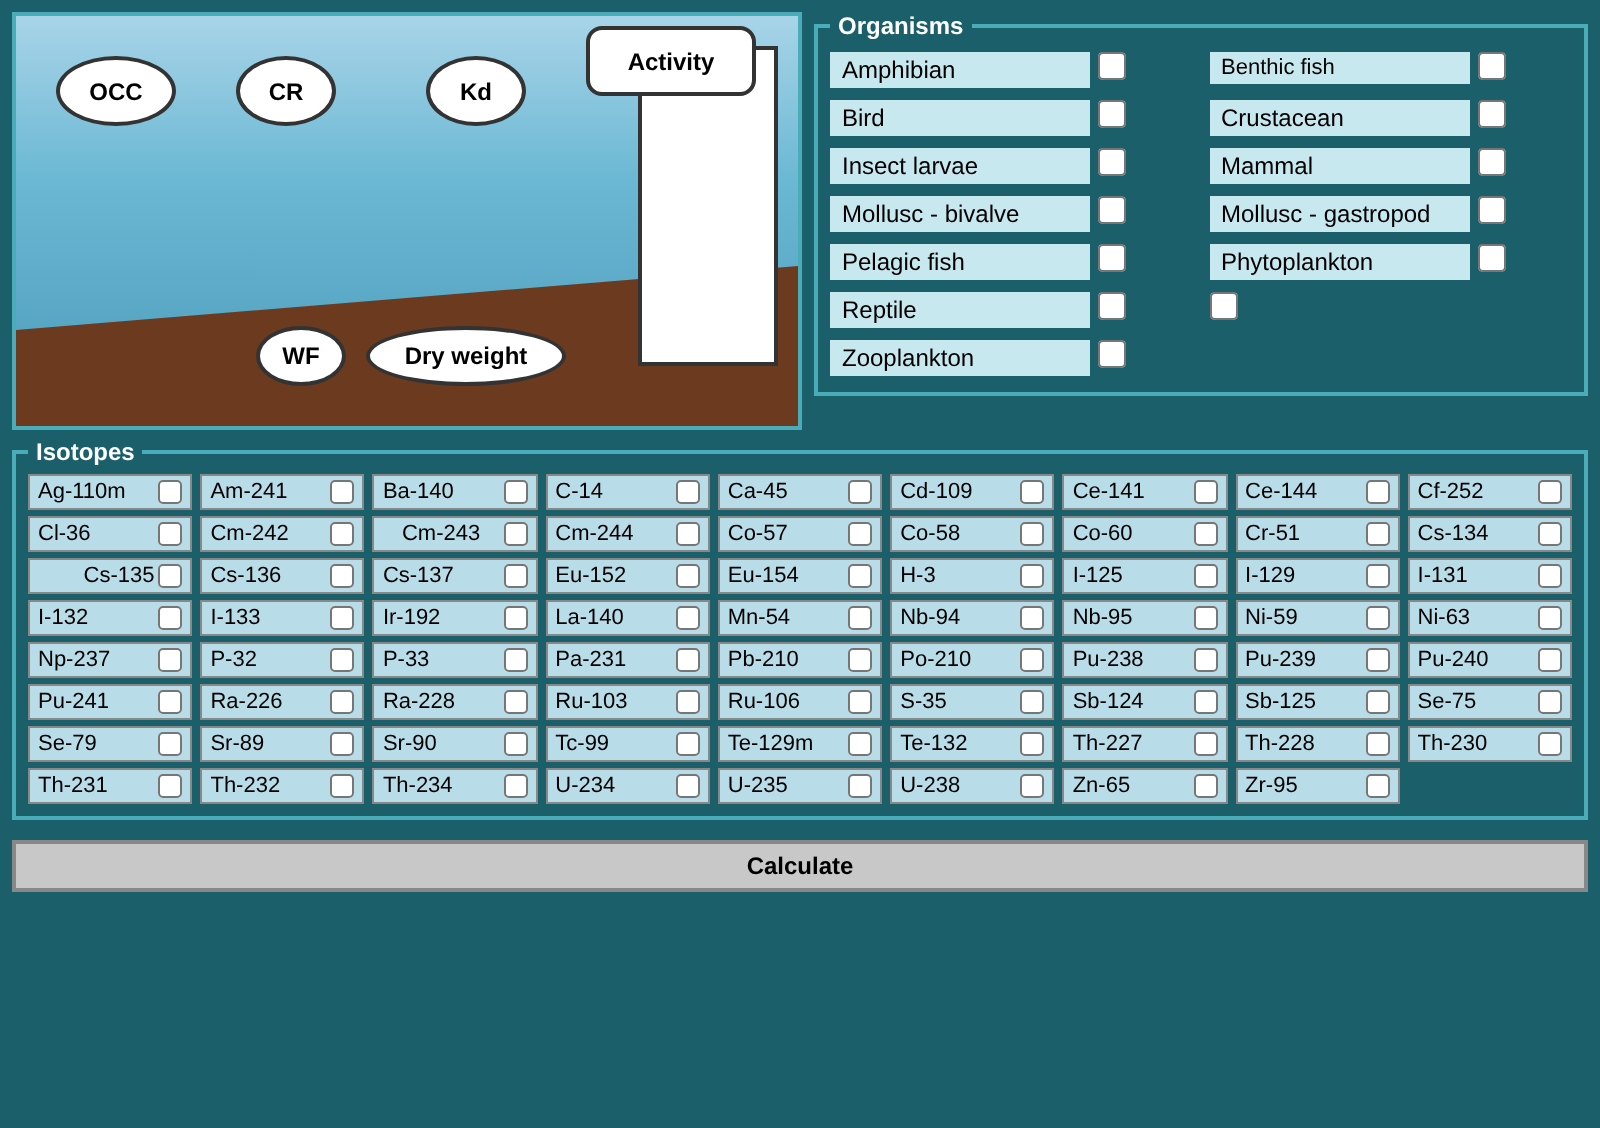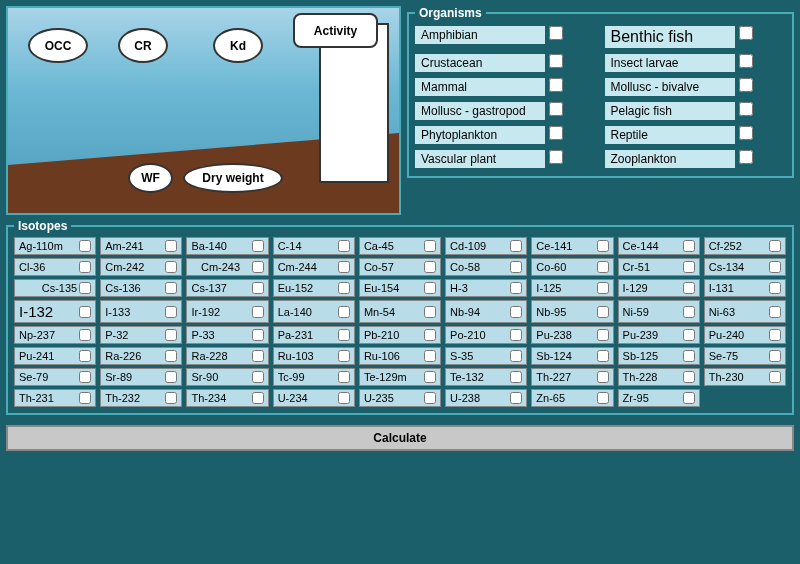--- a/index.html
+++ b/index.html
@@ -246,21 +246,25 @@
 
     <div style="flex:1;">
       <fieldset>
         <legend>Organisms</legend>
         <div class="organisms-grid" id="organisms-grid">
         <div class="organism-item">
               <label style="background: rgb(200, 232, 240); padding: 2px 6px; min-width: 130px; display: inline-block; font-size: 12px;">Amphibian</label>
               <input type="checkbox" style="width: 14px; height: 14px;">
             </div>
             <div class="organism-item">
-              <label style="background: rgb(200, 232, 240); padding: 2px 6px; min-width: 130px; display: inline-block; font-size: 16px;">Benthic fish</label>
+              <label style="background: rgb(200, 232, 240); padding: 2px 6px; min-width: 130px; display: inline-block; font-size: 11px;">Benthic fish</label>
+              <input type="checkbox" style="width: 14px; height: 14px;">
+            </div>
+            <div class="organism-item">
+              <label style="background: rgb(200, 232, 240); padding: 2px 6px; min-width: 130px; display: inline-block; font-size: 12px;">Bird</label>
               <input type="checkbox" style="width: 14px; height: 14px;">
             </div>
             <div class="organism-item">
               <label style="background: rgb(200, 232, 240); padding: 2px 6px; min-width: 130px; display: inline-block; font-size: 12px;">Crustacean</label>
               <input type="checkbox" style="width: 14px; height: 14px;">
             </div>
             <div class="organism-item">
               <label style="background: rgb(200, 232, 240); padding: 2px 6px; min-width: 130px; display: inline-block; font-size: 12px;">Insect larvae</label>
               <input type="checkbox" style="width: 14px; height: 14px;">
             </div>
@@ -282,21 +286,20 @@
             </div>
             <div class="organism-item">
               <label style="background: rgb(200, 232, 240); padding: 2px 6px; min-width: 130px; display: inline-block; font-size: 12px;">Phytoplankton</label>
               <input type="checkbox" style="width: 14px; height: 14px;">
             </div>
             <div class="organism-item">
               <label style="background: rgb(200, 232, 240); padding: 2px 6px; min-width: 130px; display: inline-block; font-size: 12px;">Reptile</label>
               <input type="checkbox" style="width: 14px; height: 14px;">
             </div>
             <div class="organism-item">
-              <label style="background: rgb(200, 232, 240); padding: 2px 6px; min-width: 130px; display: inline-block; font-size: 12px;">Vascular plant</label>
               <input type="checkbox" style="width: 14px; height: 14px;">
             </div>
             <div class="organism-item">
               <label style="background: rgb(200, 232, 240); padding: 2px 6px; min-width: 130px; display: inline-block; font-size: 12px;">Zooplankton</label>
               <input type="checkbox" style="width: 14px; height: 14px;">
             </div>
           </div>
       </fieldset>
     </div>
   </div>
@@ -406,21 +409,21 @@
         </div>
         <div class="isotope-item">
           <label style="font-size: 11px; white-space: nowrap;">I-129</label>
           <input type="checkbox" style="width: 12px; height: 12px;">
         </div>
         <div class="isotope-item">
           <label style="font-size: 11px; white-space: nowrap;">I-131</label>
           <input type="checkbox" style="width: 12px; height: 12px;">
         </div>
         <div class="isotope-item">
-          <label style="font-size: 15px; white-space: nowrap;">I-132</label>
+          <label style="font-size: 11px; white-space: nowrap;">I-132</label>
           <input type="checkbox" style="width: 12px; height: 12px;">
         </div>
         <div class="isotope-item">
           <label style="font-size: 11px; white-space: nowrap;">I-133</label>
           <input type="checkbox" style="width: 12px; height: 12px;">
         </div>
         <div class="isotope-item">
           <label style="font-size: 11px; white-space: nowrap;">Ir-192</label>
           <input type="checkbox" style="width: 12px; height: 12px;">
         </div>

